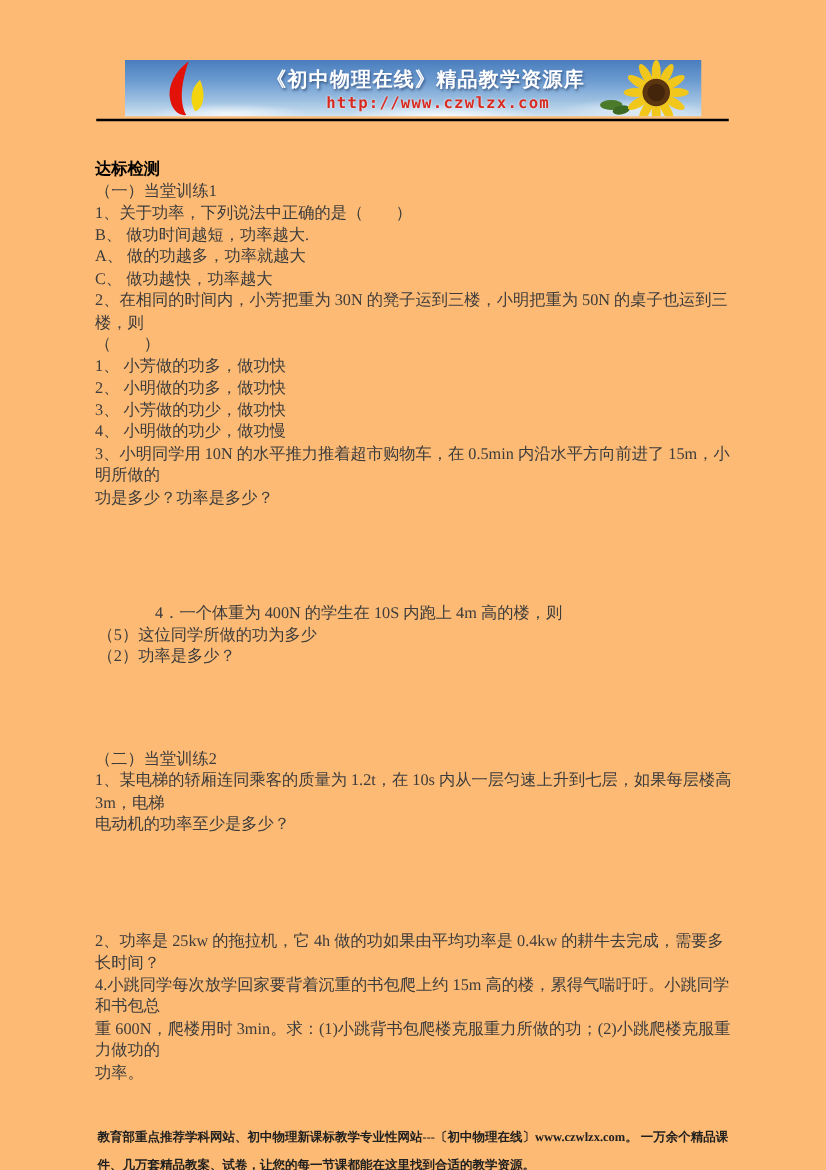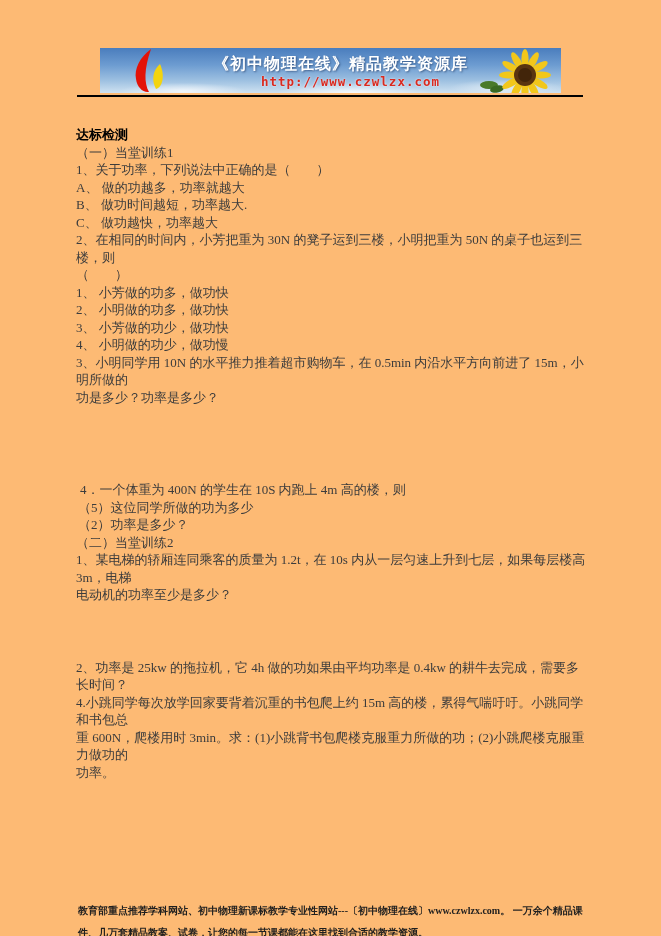--- a/index.html
+++ b/index.html
@@ -105,38 +105,38 @@
       </svg>
     </span>
   </div>
 
   <div class="divider"></div>
 
   <div class="doc-body">
       <div class="doc-line bold">达标检测</div>
       <div class="doc-line">（一）当堂训练1</div>
       <div class="doc-line">1、关于功率，下列说法中正确的是（　　）</div>
+      <div class="doc-line">B、 做功时间越短，功率越大.</div>
       <div class="doc-line">A、 做的功越多，功率就越大</div>
-      <div class="doc-line">B、 做功时间越短，功率越大.</div>
       <div class="doc-line">C、 做功越快，功率越大</div>
       <div class="doc-line">2、在相同的时间内，小芳把重为 30N 的凳子运到三楼，小明把重为 50N 的桌子也运到三楼，则</div>
       <div class="doc-line">（　　）</div>
       <div class="doc-line">1、 小芳做的功多，做功快</div>
       <div class="doc-line">2、 小明做的功多，做功快</div>
       <div class="doc-line">3、 小芳做的功少，做功快</div>
       <div class="doc-line">4、 小明做的功少，做功慢</div>
       <div class="doc-line">3、小明同学用 10N 的水平推力推着超市购物车，在 0.5min 内沿水平方向前进了 15m，小明所做的</div>
       <div class="doc-line">功是多少？功率是多少？</div>
-      <div class="doc-line" style="margin-top: 75px; padding-left: 4px;">4．一个体重为 400N 的学生在 10S 内跑上 4m 高的楼，则</div>
+      <div class="doc-line" style="margin-top: 75px; padding-left: 4px; margin-left: 44px;">4．一个体重为 400N 的学生在 10S 内跑上 4m 高的楼，则</div>
       <div class="doc-line" style="padding-left: 2px;">（5）这位同学所做的功为多少</div>
       <div class="doc-line" style="padding-left: 2px;">（2）功率是多少？</div>
-      <div class="doc-line" style="">（二）当堂训练2</div>
+      <div class="doc-line" style="margin-top: 64px;">（二）当堂训练2</div>
       <div class="doc-line">1、某电梯的轿厢连同乘客的质量为 1.2t，在 10s 内从一层匀速上升到七层，如果每层楼高 3m，电梯</div>
       <div class="doc-line">电动机的功率至少是多少？</div>
-      <div class="doc-line" style="margin-top: 55px;">2、功率是 25kw 的拖拉机，它 4h 做的功如果由平均功率是 0.4kw 的耕牛去完成，需要多长时间？</div>
+      <div class="doc-line" style="margin-top: 76px;">2、功率是 25kw 的拖拉机，它 4h 做的功如果由平均功率是 0.4kw 的耕牛去完成，需要多长时间？</div>
       <div class="doc-line" style="">4.小跳同学每次放学回家要背着沉重的书包爬上约 15m 高的楼，累得气喘吁吁。小跳同学和书包总</div>
       <div class="doc-line">重 600N，爬楼用时 3min。求：(1)小跳背书包爬楼克服重力所做的功；(2)小跳爬楼克服重力做功的</div>
       <div class="doc-line">功率。</div>
     </div>
 
   <div class="footer-note">教育部重点推荐学科网站、初中物理新课标教学专业性网站---〔初中物理在线〕www.czwlzx.com。 一万余个精品课件、几万套精品教案、试卷，让您的每一节课都能在这里找到合适的教学资源。</div>
 
 </div>
 
 </body></html>

